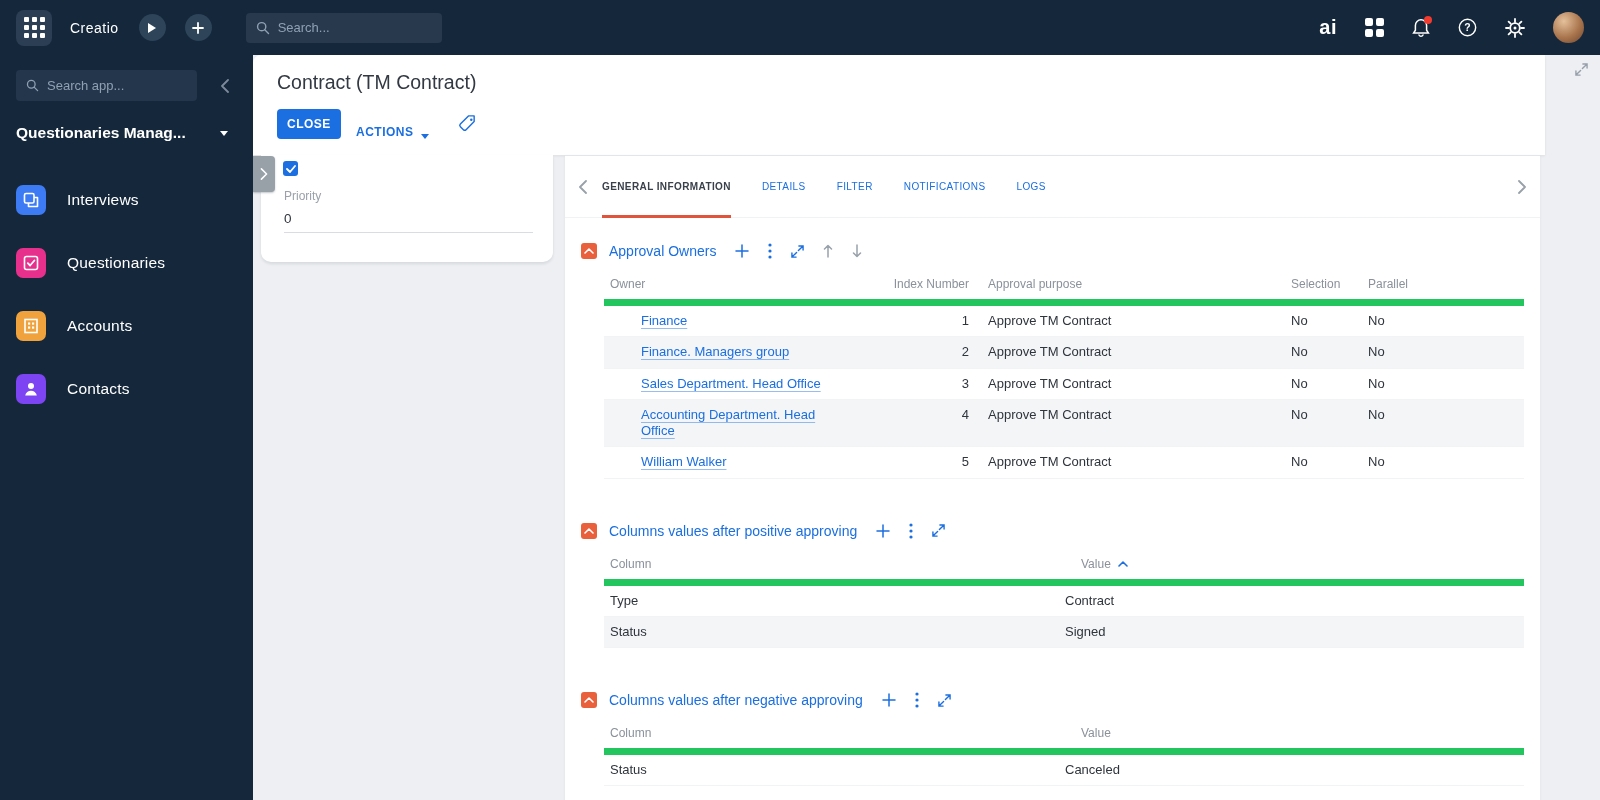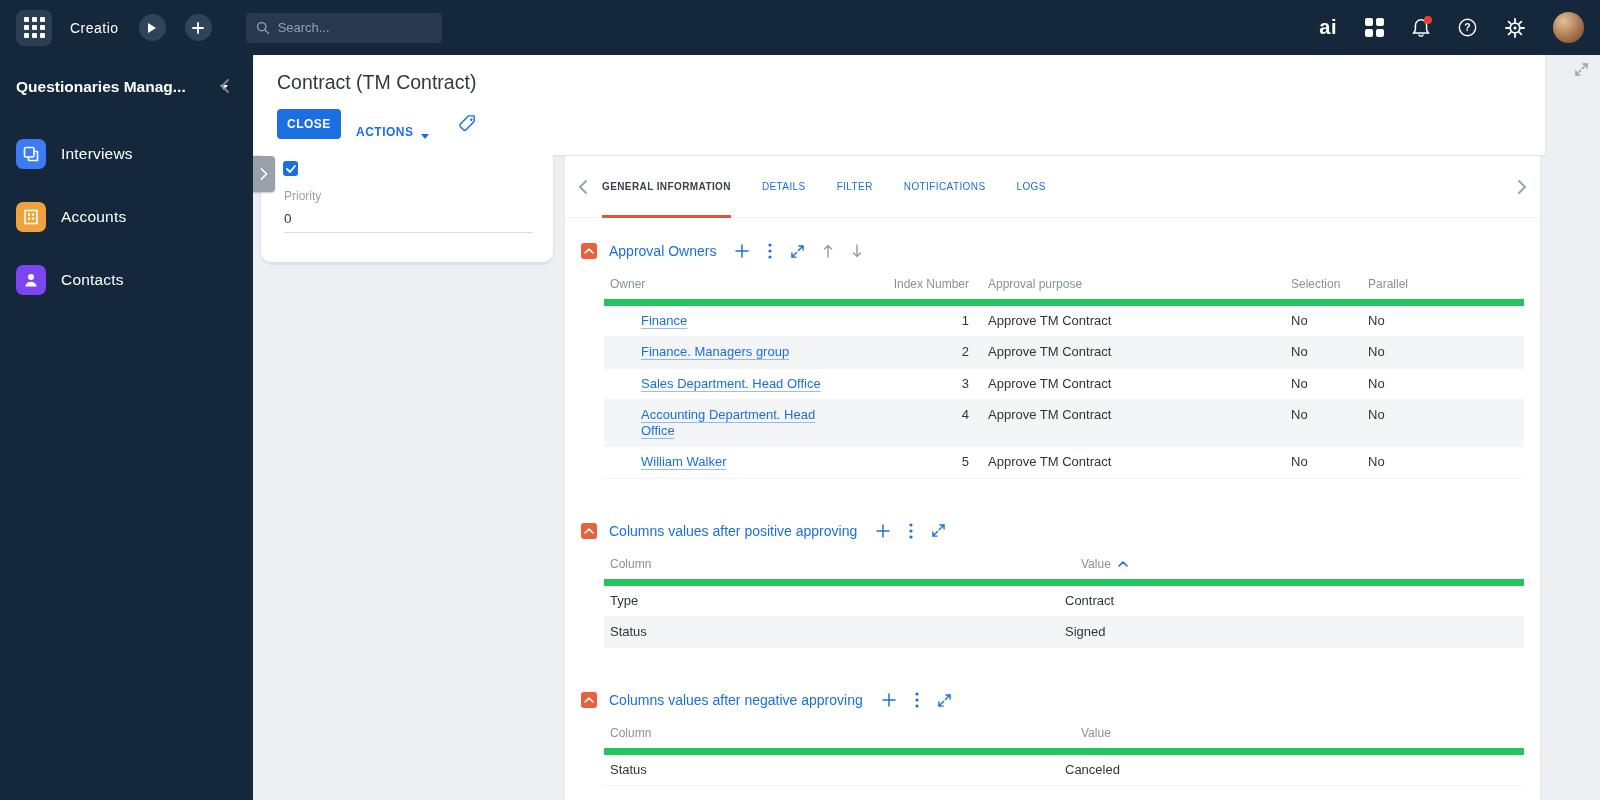--- a/index.html
+++ b/index.html
@@ -27,21 +27,21 @@
   .avatar { width:31px; height:31px; border-radius:50%; background:radial-gradient(circle at 35% 30%, #e4c09a, #a9754e 55%, #6e452c); cursor:pointer; }
 
   
   .sidebar { position:absolute; left:0; top:55px; width:253px; bottom:0; background:#15273B; z-index:20; }
   .app-search { margin:15px 0 0 16px; width:181px; height:31px; background:#24364C; border-radius:4px; display:flex; align-items:center; padding-left:10px; gap:8px; color:#8FA0B3; }
   .side-collapse { position:absolute; right:24px; top:24px; color:#7C8A9A; cursor:pointer; }
   .workspace { margin:23px 16px 0 16px; display:flex; align-items:center; justify-content:space-between; cursor:pointer; width:212px; }
   .workspace-label { color:#fff; font-size:15.5px; font-weight:600; white-space:nowrap; }
   .caret-down { width:0; height:0; border-left:4.5px solid transparent; border-right:4.5px solid transparent; border-top:5px solid #fff; }
   .nav { margin-top:26px; }
-  .nav-item { height:63px; display:flex; align-items:center; padding-left:16px; gap:15px; cursor:pointer; }
+  .nav-item { height:63px; display:flex; align-items:center; padding-left:16px; gap:21px; cursor:pointer; }
   .nav-icon { width:30px; height:30px; border-radius:7px; display:flex; align-items:center; justify-content:center; }
   .ni-interviews { background:#3D7BF5; }
   .ni-questionaries { background:#E7308C; }
   .ni-accounts { background:#F0A23C; }
   .ni-contacts { background:#7C44F2; }
   .nav-label { color:#fff; font-size:15.5px; letter-spacing:.2px; }
 
   
   .main { position:absolute; left:253px; top:55px; right:0; bottom:0; background:#EDEFF2; }
   .expand-corner { position:absolute; top:7px; right:12px; color:#97A0AA; cursor:pointer; }
@@ -161,38 +161,54 @@
           </g>
           <circle cx="10" cy="10" r="4.8" fill="none" stroke="#fff" stroke-width="1.8"></circle>
           <circle cx="10" cy="10" r="1.5" fill="#fff"></circle>
         </svg>
     </div>
     <div class="avatar"></div>
   </div>
 </div>
 
 <div class="sidebar">
+  <div class="app-search">
+    <svg width="13" height="13" viewBox="0 0 16 16">
+        <circle cx="6.5" cy="6.5" r="4.7" fill="none" stroke="currentColor" stroke-width="1.6"></circle>
+        <line x1="10" y1="10" x2="14.3" y2="14.3" stroke="currentColor" stroke-width="1.6" stroke-linecap="round"></line>
+      </svg>
+    <input placeholder="Search app..." style="">
+  </div>
   <div class="side-collapse">
     <svg width="8" height="14" viewBox="0 0 8 14">
         <path d="M7 1L1 7l6 6" fill="none" stroke="currentColor" stroke-width="1.8" stroke-linecap="round" stroke-linejoin="round"></path>
       </svg>
   </div>
   <div class="workspace">
     <span class="workspace-label">Questionaries Manag...</span>
     <span class="caret-down"></span>
   </div>
   <div class="nav">
     <div class="nav-item">
       <span class="nav-icon ni-interviews">
         <svg width="18" height="18" viewBox="0 0 18 18">
             <rect x="2.5" y="2.5" width="9.5" height="9.5" rx="1.5" fill="none" stroke="#fff" stroke-width="1.6"></rect>
             <path d="M6.5 12v3.5h9V6.5H12" fill="none" stroke="#fff" stroke-width="1.6" stroke-linejoin="round"></path>
           </svg>
       </span>
       <span class="nav-label">Interviews</span>
+    </div>
+    <div class="nav-item">
+      <span class="nav-icon ni-questionaries">
+        <svg width="18" height="18" viewBox="0 0 18 18">
+            <rect x="2.5" y="2.5" width="13" height="13" rx="2" fill="none" stroke="#fff" stroke-width="1.6"></rect>
+            <path d="M5.8 9.2l2.3 2.3 4.3-5" fill="none" stroke="#fff" stroke-width="1.8" stroke-linecap="round" stroke-linejoin="round"></path>
+          </svg>
+      </span>
+      <span class="nav-label">Questionaries</span>
     </div>
     <div class="nav-item">
       <span class="nav-icon ni-accounts">
         <svg width="18" height="18" viewBox="0 0 18 18">
             <rect x="3" y="2.5" width="12" height="13" fill="none" stroke="#fff" stroke-width="1.6"></rect>
             <rect x="6" y="5.5" width="2.2" height="2.2" fill="#fff"></rect>
             <rect x="10" y="5.5" width="2.2" height="2.2" fill="#fff"></rect>
             <rect x="6" y="9.5" width="2.2" height="2.2" fill="#fff"></rect>
             <rect x="10" y="9.5" width="2.2" height="2.2" fill="#fff"></rect>
           </svg>

